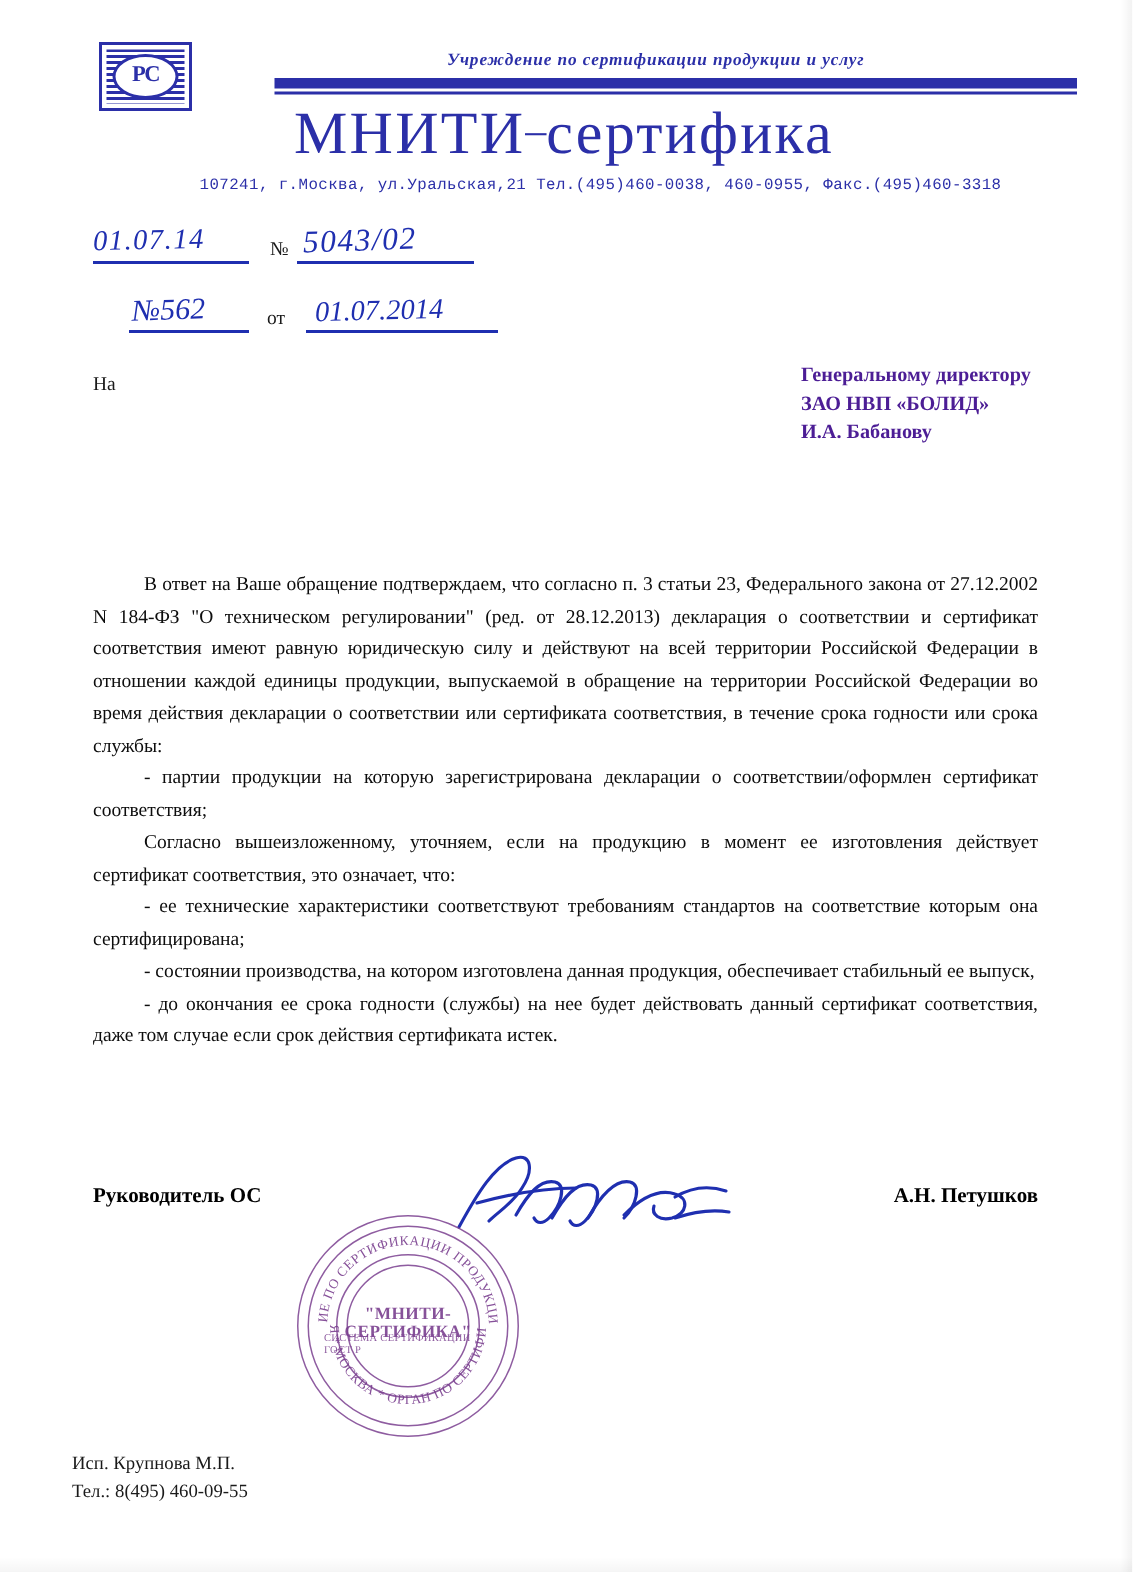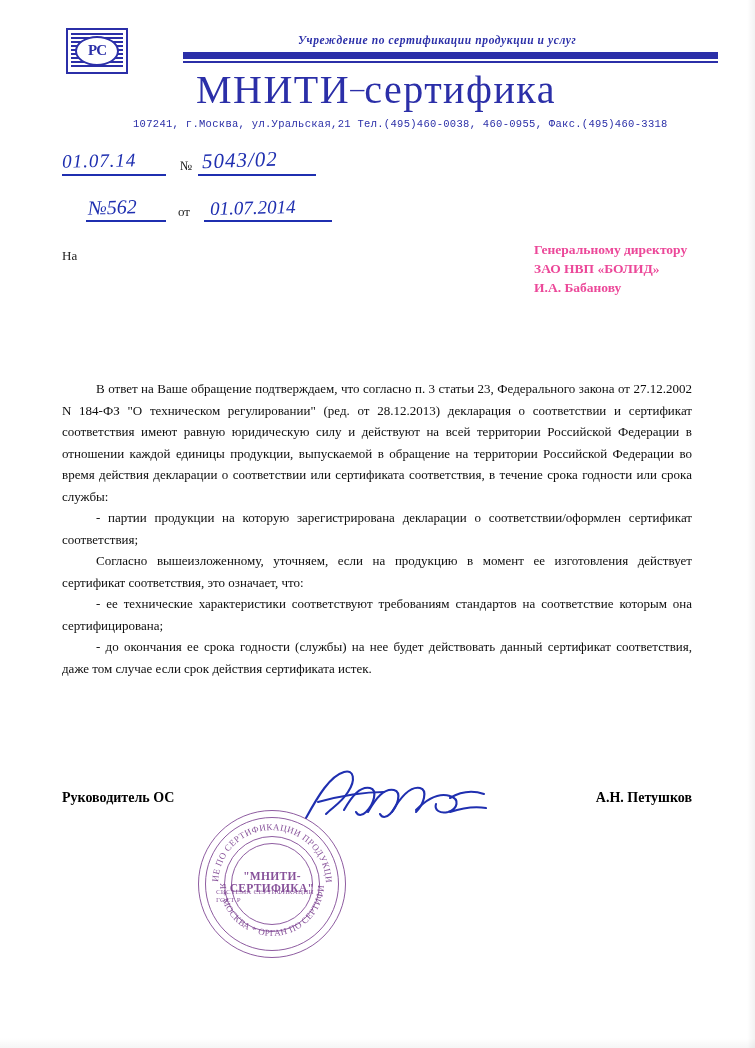--- a/index.html
+++ b/index.html
@@ -165,21 +165,21 @@
 
   
   .addressee {
     position: absolute;
     left: 534px; top: 240px;
     width: 210px;
     font-family: "Liberation Serif", serif;
     font-weight: bold;
     font-size: 13.5px;
     line-height: 19px;
-    color: #ec4899;
+    color: #4c1d95;
   }
 
   
   .body-text {
     position: absolute;
     left: 62px; top: 378px;
     width: 630px;
     font-family: "Liberation Serif", serif;
     font-size: 13px;
     line-height: 21.5px;
@@ -341,20 +341,21 @@
     <div>Генеральному директору</div>
     <div>ЗАО НВП «БОЛИД»</div>
     <div>И.А. Бабанову</div>
   </div>
 
   <div class="body-text">
     <p>В ответ на Ваше обращение подтверждаем, что согласно п. 3 статьи 23, Федерального закона от 27.12.2002 N 184-ФЗ "О техническом регулировании" (ред. от 28.12.2013) декларация о соответствии и сертификат соответствия имеют равную юридическую силу и действуют на всей территории Российской Федерации в отношении каждой единицы продукции, выпускаемой в обращение на территории Российской Федерации во время действия декларации о соответствии или сертификата соответствия, в течение срока годности или срока службы:</p>
     <p class="dash-item">- партии продукции на которую зарегистрирована декларации о соответствии/оформлен сертификат соответствия;</p>
     <p>Согласно вышеизложенному, уточняем, если на продукцию в момент ее изготовления действует сертификат соответствия, это означает, что:</p>
     <p class="dash-item">- ее технические характеристики соответствуют требованиям стандартов на соответствие которым она сертифицирована;</p>
+    <p class="dash-item">- состоянии производства, на котором изготовлена данная продукция, обеспечивает стабильный ее выпуск,</p>
     <p class="dash-item">- до окончания ее срока годности (службы) на нее будет действовать данный сертификат соответствия, даже  том случае если срок действия сертификата истек.</p>
   </div>
 
   <div class="sig-row">
     <span class="sig-left">Руководитель ОС</span>
     <span class="sig-right">А.Н. Петушков</span>
   </div>
 
   <div class="signature">
     <svg width="190" height="72" viewBox="0 0 190 72" fill="none" xmlns="http://www.w3.org/2000/svg">
@@ -389,16 +390,20 @@
         <text>
           <textPath href="#arcBottom" startOffset="50%" text-anchor="middle">РОССИЯ * МОСКВА * ОРГАН ПО СЕРТИФИКАЦИИ</textPath>
         </text>
       </svg>
     </div>
 
     <div class="stamp-center">"МНИТИ-СЕРТИФИКА"</div>
     <div class="stamp-sub">СИСТЕМА СЕРТИФИКАЦИИ ГОСТ Р</div>
   </div>
 
+  <div class="footer">
+    <div>Исп. Крупнова М.П.</div>
+    <div>Тел.: 8(495) 460-09-55</div>
+  </div>
 
   <div class="scan-edge-r"></div>
   <div class="scan-edge-b"></div>
 </div>
 
 </body></html>

